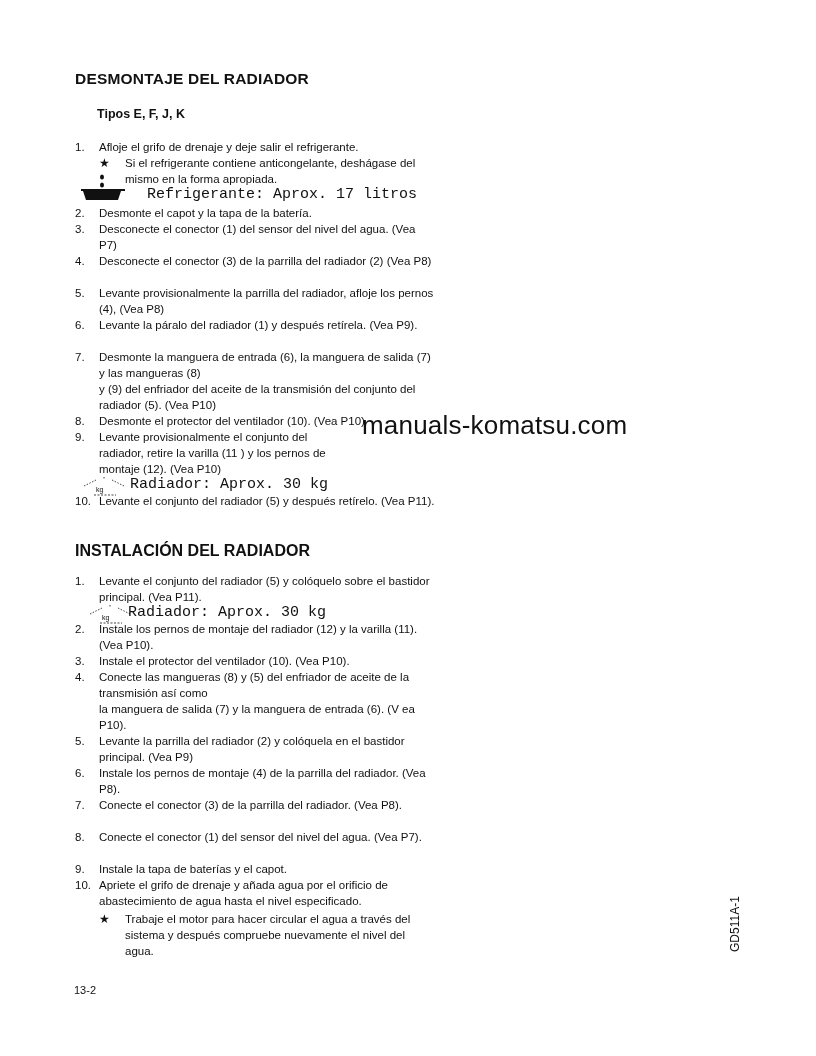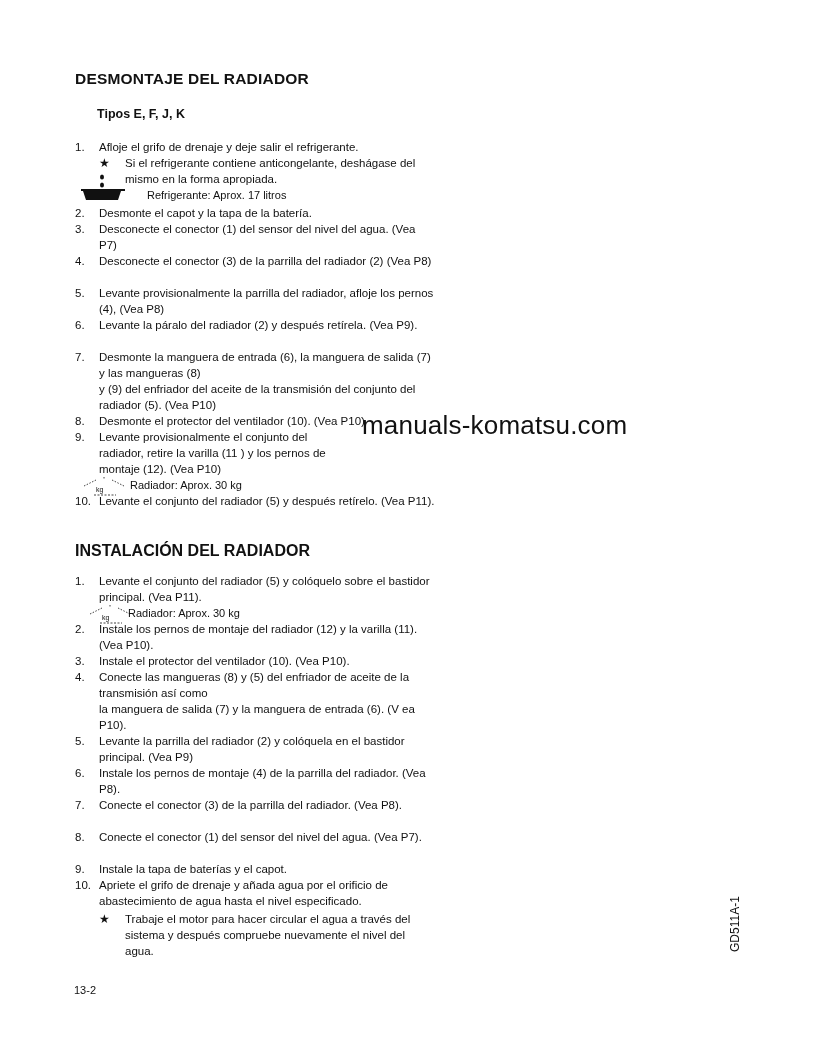--- a/index.html
+++ b/index.html
@@ -26,21 +26,21 @@
   }
   .step .num { position: absolute; left: 0; top: 0; }
   .step .txt { margin-left: 24px; display: block; }
   .note {
     position: absolute; left: 99px; width: 335px;
     font-size: 11.5px; line-height: 16px;
   }
   .note .star { position: absolute; left: 0; top: 0; font-size: 12px; }
   .note .txt { margin-left: 26px; display: block; }
   .spec {
-    position: absolute; font-size: 11px; line-height: 16px;
+    position: absolute; font-size: 15px; line-height: 16px; font-family: Liberation Mono, monospace;
   }
   .icon { position: absolute; }
   .watermark {
     position: absolute; left: 362px; top: 410px;
     font-size: 26px; color: #111; letter-spacing: 0.2px;
   }
   .pagenum {
     position: absolute; left: 74px; top: 984px; font-size: 11px;
   }
   .doccode {
@@ -84,21 +84,21 @@
   <div class="step" style="top:253px">
     <span class="num">4.</span>
     <span class="txt">Desconecte el conector (3) de la parrilla del radiador (2) (Vea P8)</span>
   </div>
   <div class="step" style="top:285px">
     <span class="num">5.</span>
     <span class="txt">Levante provisionalmente la parrilla del radiador, afloje los pernos (4), (Vea P8)</span>
   </div>
   <div class="step" style="top:317px">
     <span class="num">6.</span>
-    <span class="txt">Levante la páralo del radiador (2) y después retírela. (Vea P9).</span>
+    <span class="txt">Levante la páralo del radiador (1) y después retírela. (Vea P9).</span>
   </div>
   <div class="step" style="top:349px">
     <span class="num">7.</span>
     <span class="txt">Desmonte la manguera de entrada (6), la manguera de salida (7) y las mangueras (8)</span>
   </div>
   <div class="step" style="top:381px">
     <span class="num"></span>
     <span class="txt">y (9) del enfriador del aceite de la transmisión del conjunto del radiador (5). (Vea P10)</span>
   </div>
   <div class="step" style="top:413px">

